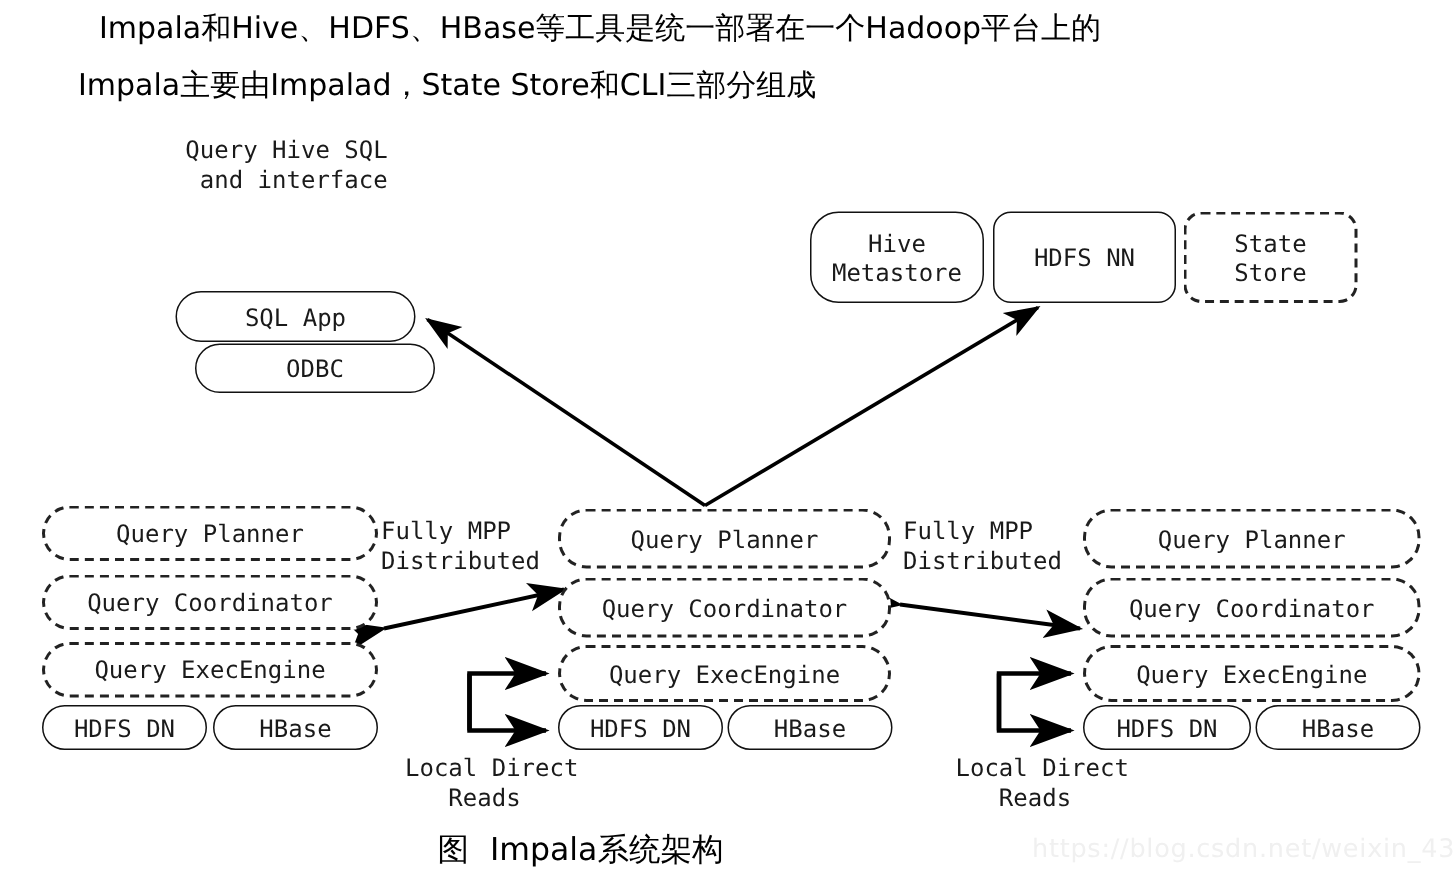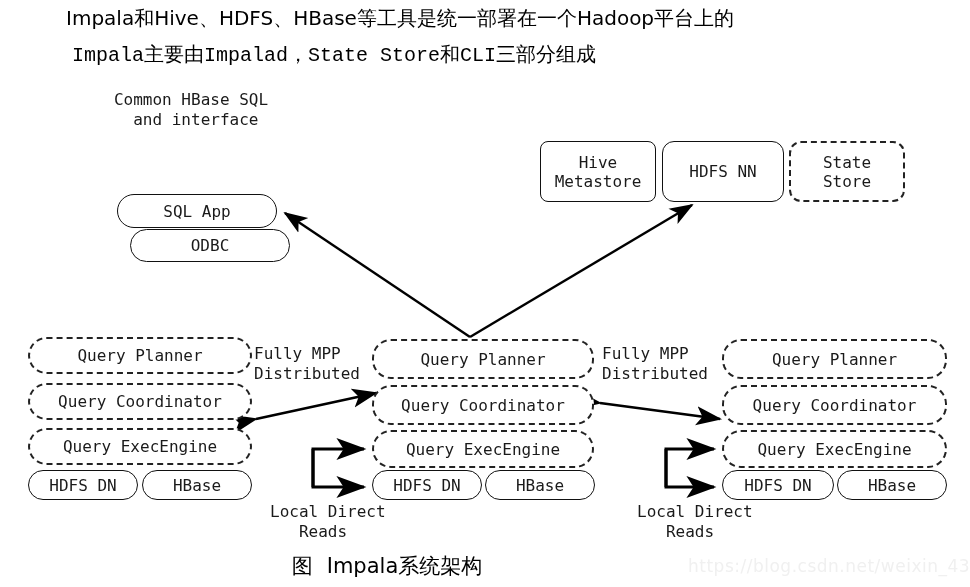--- a/index.html
+++ b/index.html
@@ -21,21 +21,21 @@
   .headline {
     position: absolute;
     font-family: "DejaVu Sans", "Liberation Sans", sans-serif;
     font-size: 20px;
     line-height: 22px;
     color: #000;
     white-space: nowrap;
     letter-spacing: 0px;
   }
   #headline-1 { left: 66px; top: 7px; text-align: right; }
-  #headline-2 { left: 72px; top: 45px; font-family: Liberation Mono, monospace; }
+  #headline-2 { left: 52px; top: 45px; }
 
   
   .mono-label {
     position: absolute;
     font-family: "DejaVu Sans Mono", "Liberation Mono", monospace;
     font-size: 16px;
     line-height: 20px;
     color: #1a1a1a;
     white-space: pre;
     text-align: center;
@@ -104,42 +104,42 @@
   }
 </style>
 </head>
 <body>
 
 <div id="page">
 
   <div class="headline" id="headline-1">Impala和Hive、HDFS、HBase等工具是统一部署在一个Hadoop平台上的</div>
   <div class="headline" id="headline-2">Impala主要由Impalad，State Store和CLI三部分组成</div>
 
-  <div class="mono-label" style="left:96px; top:90px; width:190px;">Common HBase SQL
+  <div class="mono-label" style="left:96px; top:90px; width:190px;">Query Hive SQL
  and interface</div>
 
 
   <div class="mono-label" style="left:254px; top:344px; width:122px; text-align:left;">Fully MPP
 Distributed</div>
 
   <div class="mono-label" style="left:602px; top:344px; width:122px; text-align:left;">Fully MPP
 Distributed</div>
 
   <div class="mono-label" style="left:270px; top:502px; width:140px; text-align:left;">Local Direct
    Reads</div>
 
   <div class="mono-label" style="left:637px; top:502px; width:140px; text-align:left;">Local Direct
    Reads</div>
 
 
   <div class="node pill" style="left:117px; top:194px; width:160px; height:34px;">SQL App</div>
 
   <div class="node pill" style="left:130px; top:229px; width:160px; height:33px;">ODBC</div>
 
-  <div class="node" style="left:540px; top:141px; width:116px; height:61px; border-radius:8px;">Hive
+  <div class="node" style="left:540px; top:141px; width:116px; height:61px; border-radius:19px;">Hive
 Metastore</div>
 
   <div class="node" style="left:662px; top:141px; width:122px; height:61px; border-radius:12px;">HDFS NN</div>
 
   <div class="node dashed" style="left:789px; top:141px; width:116px; height:61px; border-radius:12px;">State
 Store</div>
 
   <div class="node dashed pill" style="left:28px; top:337px; width:224px; height:37px;">Query Planner</div>
 
   <div class="node dashed pill" style="left:28px; top:383px; width:224px; height:37px;">Query Coordinator</div>

